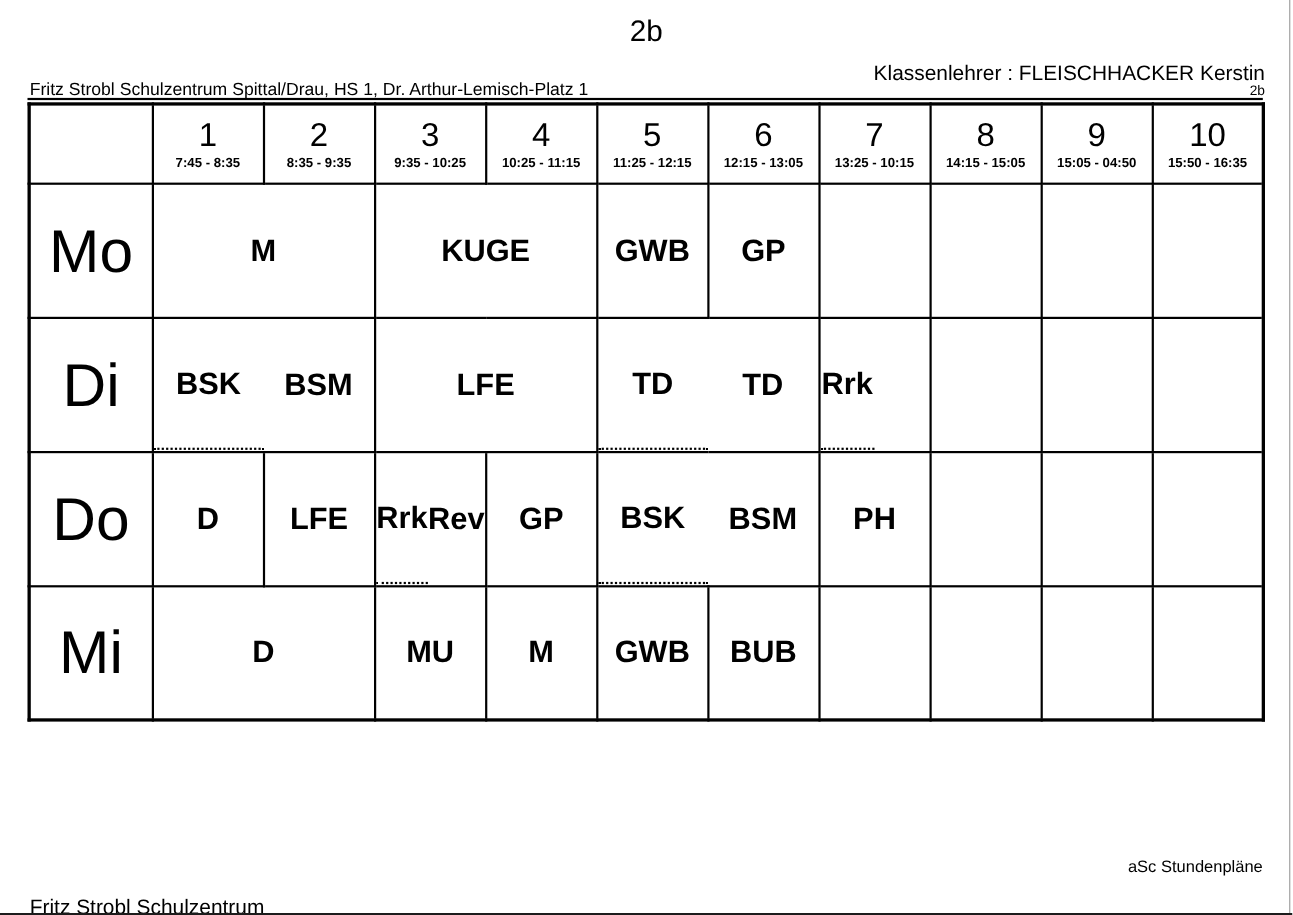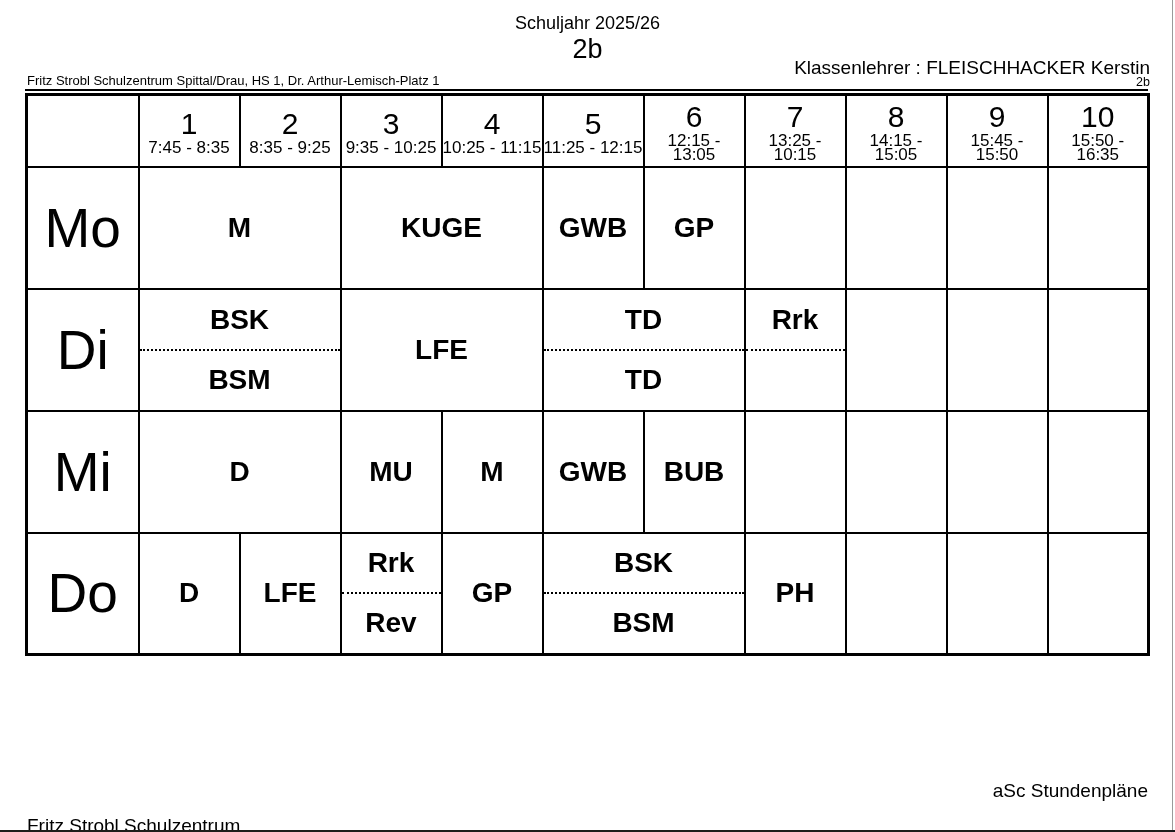--- a/index.html
+++ b/index.html
@@ -14,53 +14,52 @@
   
   .edge-right{position:absolute;top:0;right:2px;width:1px;height:832px;background:#9a9a9a;}
   .edge-bottom{position:absolute;bottom:0;left:0;width:1175px;height:2px;background:#1c1c1c;}
 
   
   .center-head{position:absolute;top:13px;left:0;width:100%;text-align:center;}
   .school-year{font-size:18px;line-height:21px;}
   .class-title{font-size:27px;line-height:30px;}
   .teacher-line{position:absolute;top:57px;right:25px;font-size:19px;}
   .class-small{position:absolute;top:75px;right:25px;font-size:12.5px;}
-  .school-line{position:absolute;top:73px;left:27px;font-size:13px;}
+  .school-line{position:absolute;top:73px;left:27px;font-size:16px;}
   .rule{position:absolute;top:89px;left:25px;width:1123px;height:0;border-top:2px solid #000;}
 
   
   table.tt{
     position:absolute;top:93px;left:25px;
     border-collapse:collapse;table-layout:fixed;
     border:3px solid #000;
   }
   table.tt td{
     border:2px solid #000;
     text-align:center;vertical-align:middle;
     padding:0;overflow:hidden;
   }
   table.tt thead tr{height:72px;}
   table.tt tbody tr{height:122px;}
   td.day{font-size:55px;font-weight:400;}
   td.lesson{font-size:28px;font-weight:700;}
   .pnum{font-size:30px;line-height:34px;font-weight:400;}
-  .ptime{font-size:17px;line-height:14px;font-weight:400;}
-  .split{display:flex;flex-direction:column;width:100%;height:118px;}
+  .ptime{font-size:12px;line-height:14px;font-weight:700;}
+  .split{display:flex;width:100%;height:118px;}
   .split .half{flex:1;display:flex;align-items:center;justify-content:center;font-size:28px;font-weight:700;}
   .split .half.top{border-bottom:2px dotted #000;}
 
   
   .footer-left{position:absolute;top:815px;left:27px;font-size:19px;}
-  .footer-right{position:absolute;top:780px;right:27px;font-size:19px;}
+  .footer-right{position:absolute;top:780px;right:27px;font-size:15px;}
 </style>
 </head>
 <body>
 
 <div class="center-head">
-  <div class="school-year">Schuljahr 2025/26</div>
   <div class="class-title">2b</div>
 </div>
 
 <div class="teacher-line">Klassenlehrer : FLEISCHHACKER Kerstin</div>
 <div class="class-small">2b</div>
 <div class="school-line">Fritz Strobl Schulzentrum Spittal/Drau, HS 1, Dr. Arthur-Lemisch-Platz 1</div>
 <div class="rule"></div>
 
 <table class="tt">
   <colgroup>
@@ -78,21 +77,21 @@
   </colgroup>
   <thead>
     <tr>
       <td></td>
       <td>
         <div class="pnum">1</div>
         <div class="ptime">7:45 - 8:35</div>
       </td>
       <td>
         <div class="pnum">2</div>
-        <div class="ptime">8:35 - 9:25</div>
+        <div class="ptime">8:35 - 9:35</div>
       </td>
       <td>
         <div class="pnum">3</div>
         <div class="ptime">9:35 - 10:25</div>
       </td>
       <td>
         <div class="pnum">4</div>
         <div class="ptime">10:25 - 11:15</div>
       </td>
       <td>
@@ -106,21 +105,21 @@
       <td>
         <div class="pnum">7</div>
         <div class="ptime">13:25 - 10:15</div>
       </td>
       <td>
         <div class="pnum">8</div>
         <div class="ptime">14:15 - 15:05</div>
       </td>
       <td>
         <div class="pnum">9</div>
-        <div class="ptime">15:45 - 15:50</div>
+        <div class="ptime">15:05 - 04:50</div>
       </td>
       <td>
         <div class="pnum">10</div>
         <div class="ptime">15:50 - 16:35</div>
       </td>
     </tr>
   </thead>
   <tbody>
     <tr>
       <td class="day">Mo</td>
@@ -147,58 +146,58 @@
           <div class="half top">TD</div>
           <div class="half">TD</div>
         </div>
       </td>
       <td>
         <div class="split">
           <div class="half top">Rrk</div>
           <div class="half"></div>
         </div>
       </td>
+      <td></td>
+      <td></td>
+      <td></td>
+    </tr>
+    <tr>
+      <td class="day">Do</td>
+      <td class="lesson">D</td>
+      <td class="lesson">LFE</td>
+      <td>
+        <div class="split">
+          <div class="half top">Rrk</div>
+          <div class="half">Rev</div>
+        </div>
+      </td>
+      <td class="lesson">GP</td>
+      <td colspan="2">
+        <div class="split">
+          <div class="half top">BSK</div>
+          <div class="half">BSM</div>
+        </div>
+      </td>
+      <td class="lesson">PH</td>
       <td></td>
       <td></td>
       <td></td>
     </tr>
     <tr>
       <td class="day">Mi</td>
       <td class="lesson" colspan="2">D</td>
       <td class="lesson">MU</td>
       <td class="lesson">M</td>
       <td class="lesson">GWB</td>
       <td class="lesson">BUB</td>
       <td></td>
       <td></td>
       <td></td>
       <td></td>
     </tr>
-    <tr>
-      <td class="day">Do</td>
-      <td class="lesson">D</td>
-      <td class="lesson">LFE</td>
-      <td>
-        <div class="split">
-          <div class="half top">Rrk</div>
-          <div class="half">Rev</div>
-        </div>
-      </td>
-      <td class="lesson">GP</td>
-      <td colspan="2">
-        <div class="split">
-          <div class="half top">BSK</div>
-          <div class="half">BSM</div>
-        </div>
-      </td>
-      <td class="lesson">PH</td>
-      <td></td>
-      <td></td>
-      <td></td>
-    </tr>
   </tbody>
 </table>
 
 <div class="footer-left">Fritz Strobl Schulzentrum</div>
 <div class="footer-right">aSc Stundenpläne</div>
 
 <div class="edge-right"></div>
 <div class="edge-bottom"></div>
 
 </body></html>

